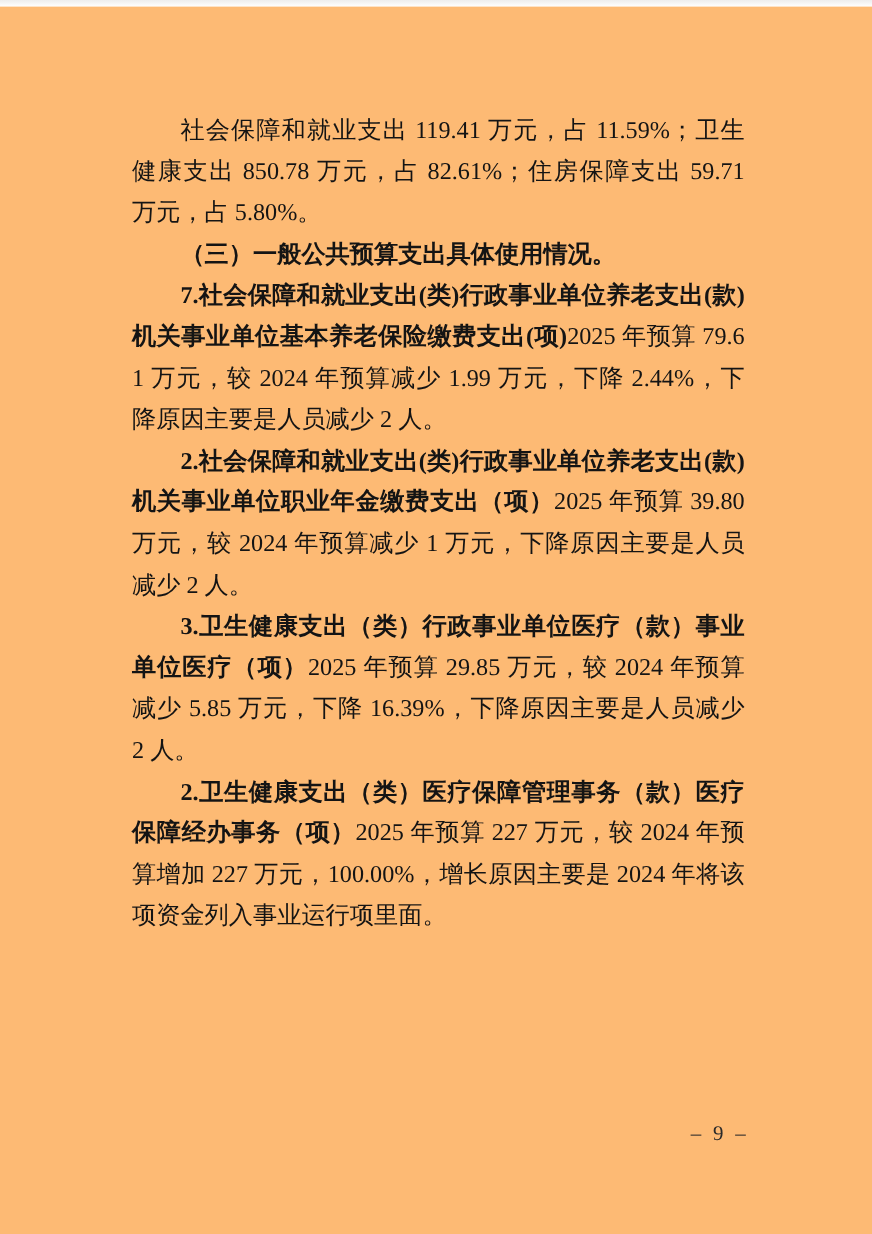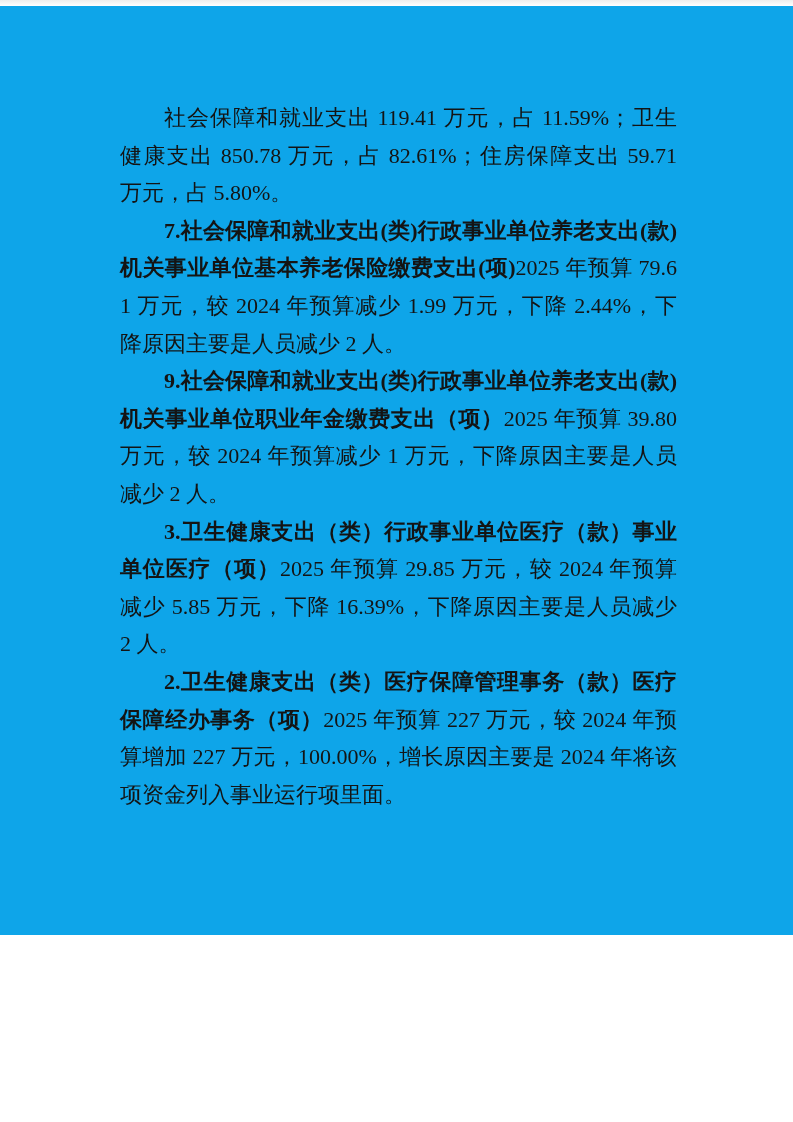--- a/index.html
+++ b/index.html
@@ -3,22 +3,22 @@
 <meta charset="utf-8">
 <style>
   html, body {
     margin: 0;
     padding: 0;
     background: #ffffff;
   }
   .page {
     position: relative;
     width: 793px;
-    height: 935px;
-    background: #0ea5e9;
+    height: 1122px;
+    background: #fdba74;
     overflow: hidden;
     font-family: "Liberation Serif", "DejaVu Serif", serif;
     color: #141414;
   }
   .top-edge {
     position: absolute;
     top: 0; left: 0;
     width: 100%; height: 6px;
     background: linear-gradient(#ededed, #ffffff);
   }
@@ -50,20 +50,21 @@
 </style>
 </head>
 <body>
 
 <div class="page">
   <div class="top-edge"></div>
 
   <div class="content">
 
   <p class="para"><span class="run">社会保障和就业支出 119.41 万元，占 11.59%；卫生健康支出 850.78 万元，占 82.61%；住房保障支出 59.71 万元，占 5.80%。</span></p>
+      <p class="para"><span class="run bold">（三）一般公共预算支出具体使用情况。</span></p>
       <p class="para"><span class="run bold">7.社会保障和就业支出(类)行政事业单位养老支出(款)机关事业单位基本养老保险缴费支出(项)</span><span class="run">2025 年预算 79.61 万元，较 2024 年预算减少 1.99 万元，下降 2.44%，下降原因主要是人员减少 2 人。</span></p>
-      <p class="para"><span class="run bold">9.社会保障和就业支出(类)行政事业单位养老支出(款)机关事业单位职业年金缴费支出（项）</span><span class="run">2025 年预算 39.80 万元，较 2024 年预算减少 1 万元，下降原因主要是人员减少 2 人。</span></p>
+      <p class="para"><span class="run bold">2.社会保障和就业支出(类)行政事业单位养老支出(款)机关事业单位职业年金缴费支出（项）</span><span class="run">2025 年预算 39.80 万元，较 2024 年预算减少 1 万元，下降原因主要是人员减少 2 人。</span></p>
       <p class="para"><span class="run bold">3.卫生健康支出（类）行政事业单位医疗（款）事业单位医疗（项）</span><span class="run">2025 年预算 29.85 万元，较 2024 年预算减少 5.85 万元，下降 16.39%，下降原因主要是人员减少 2 人。</span></p>
       <p class="para"><span class="run bold">2.卫生健康支出（类）医疗保障管理事务（款）医疗保障经办事务（项）</span><span class="run">2025 年预算 227 万元，较 2024 年预算增加 227 万元，100.00%，增长原因主要是 2024 年将该项资金列入事业运行项里面。</span></p>
     </div>
 
   <div class="page-number">– 9 –</div>
 </div>
 
 </body></html>

